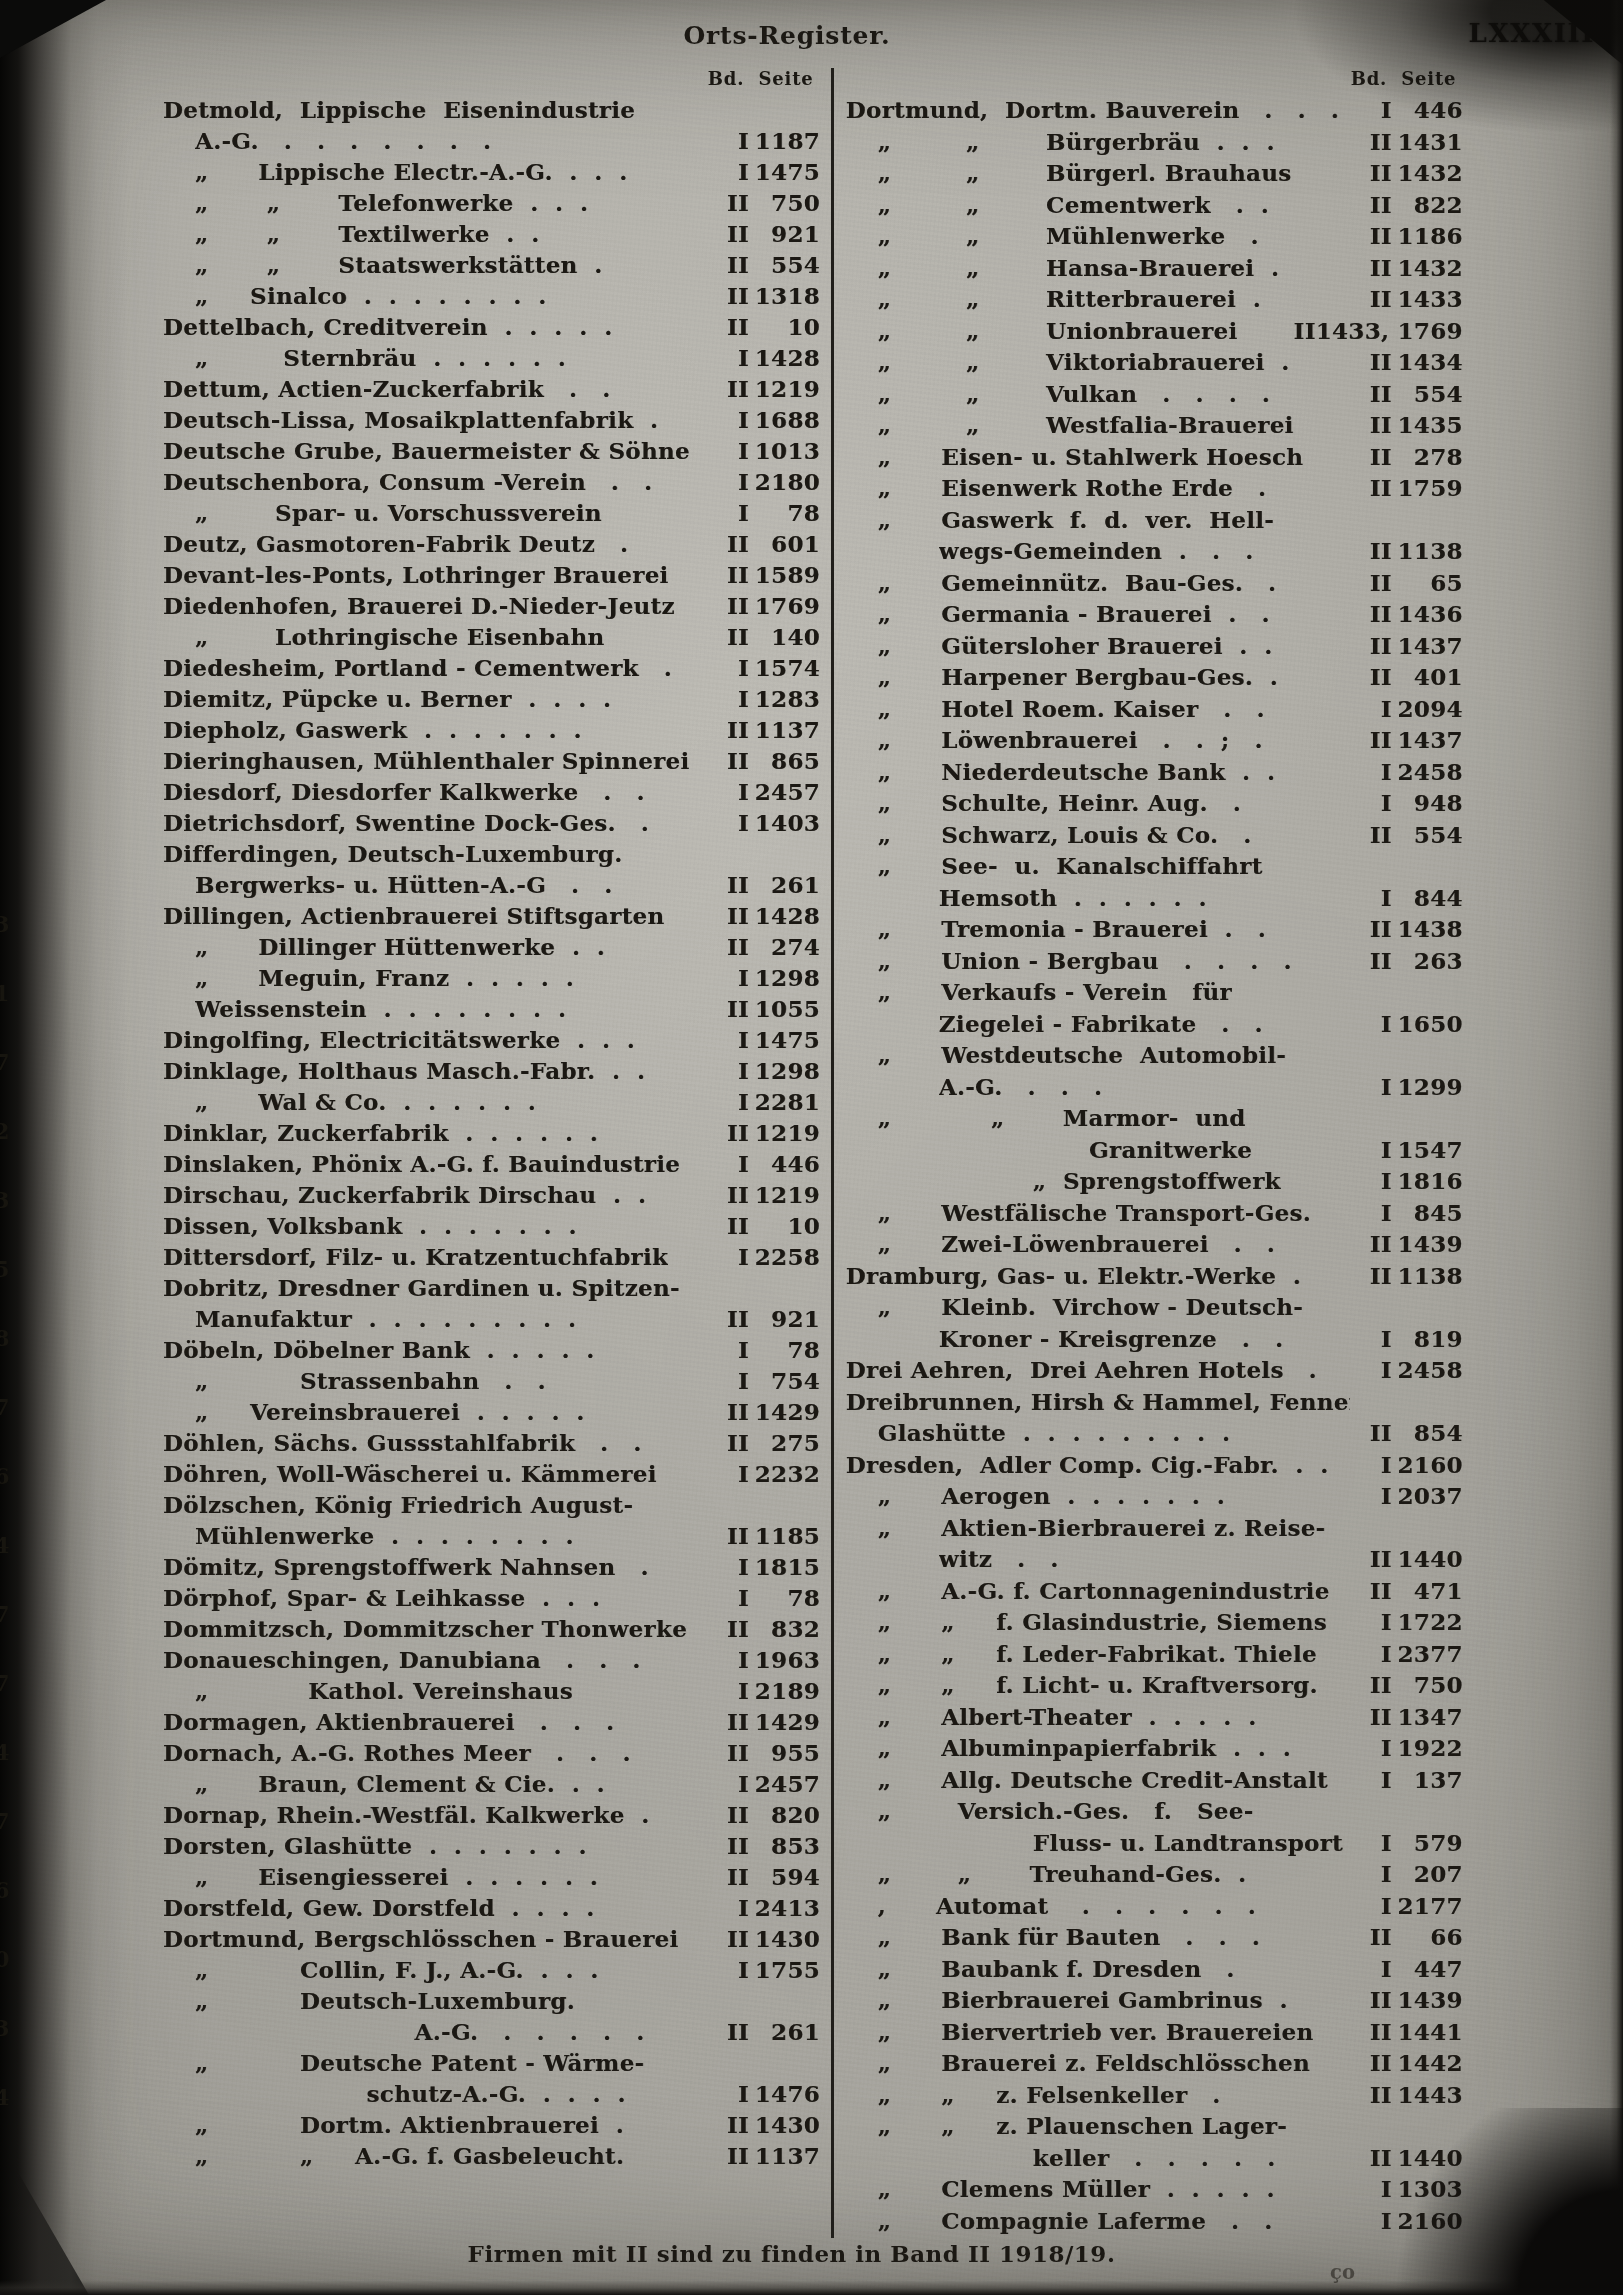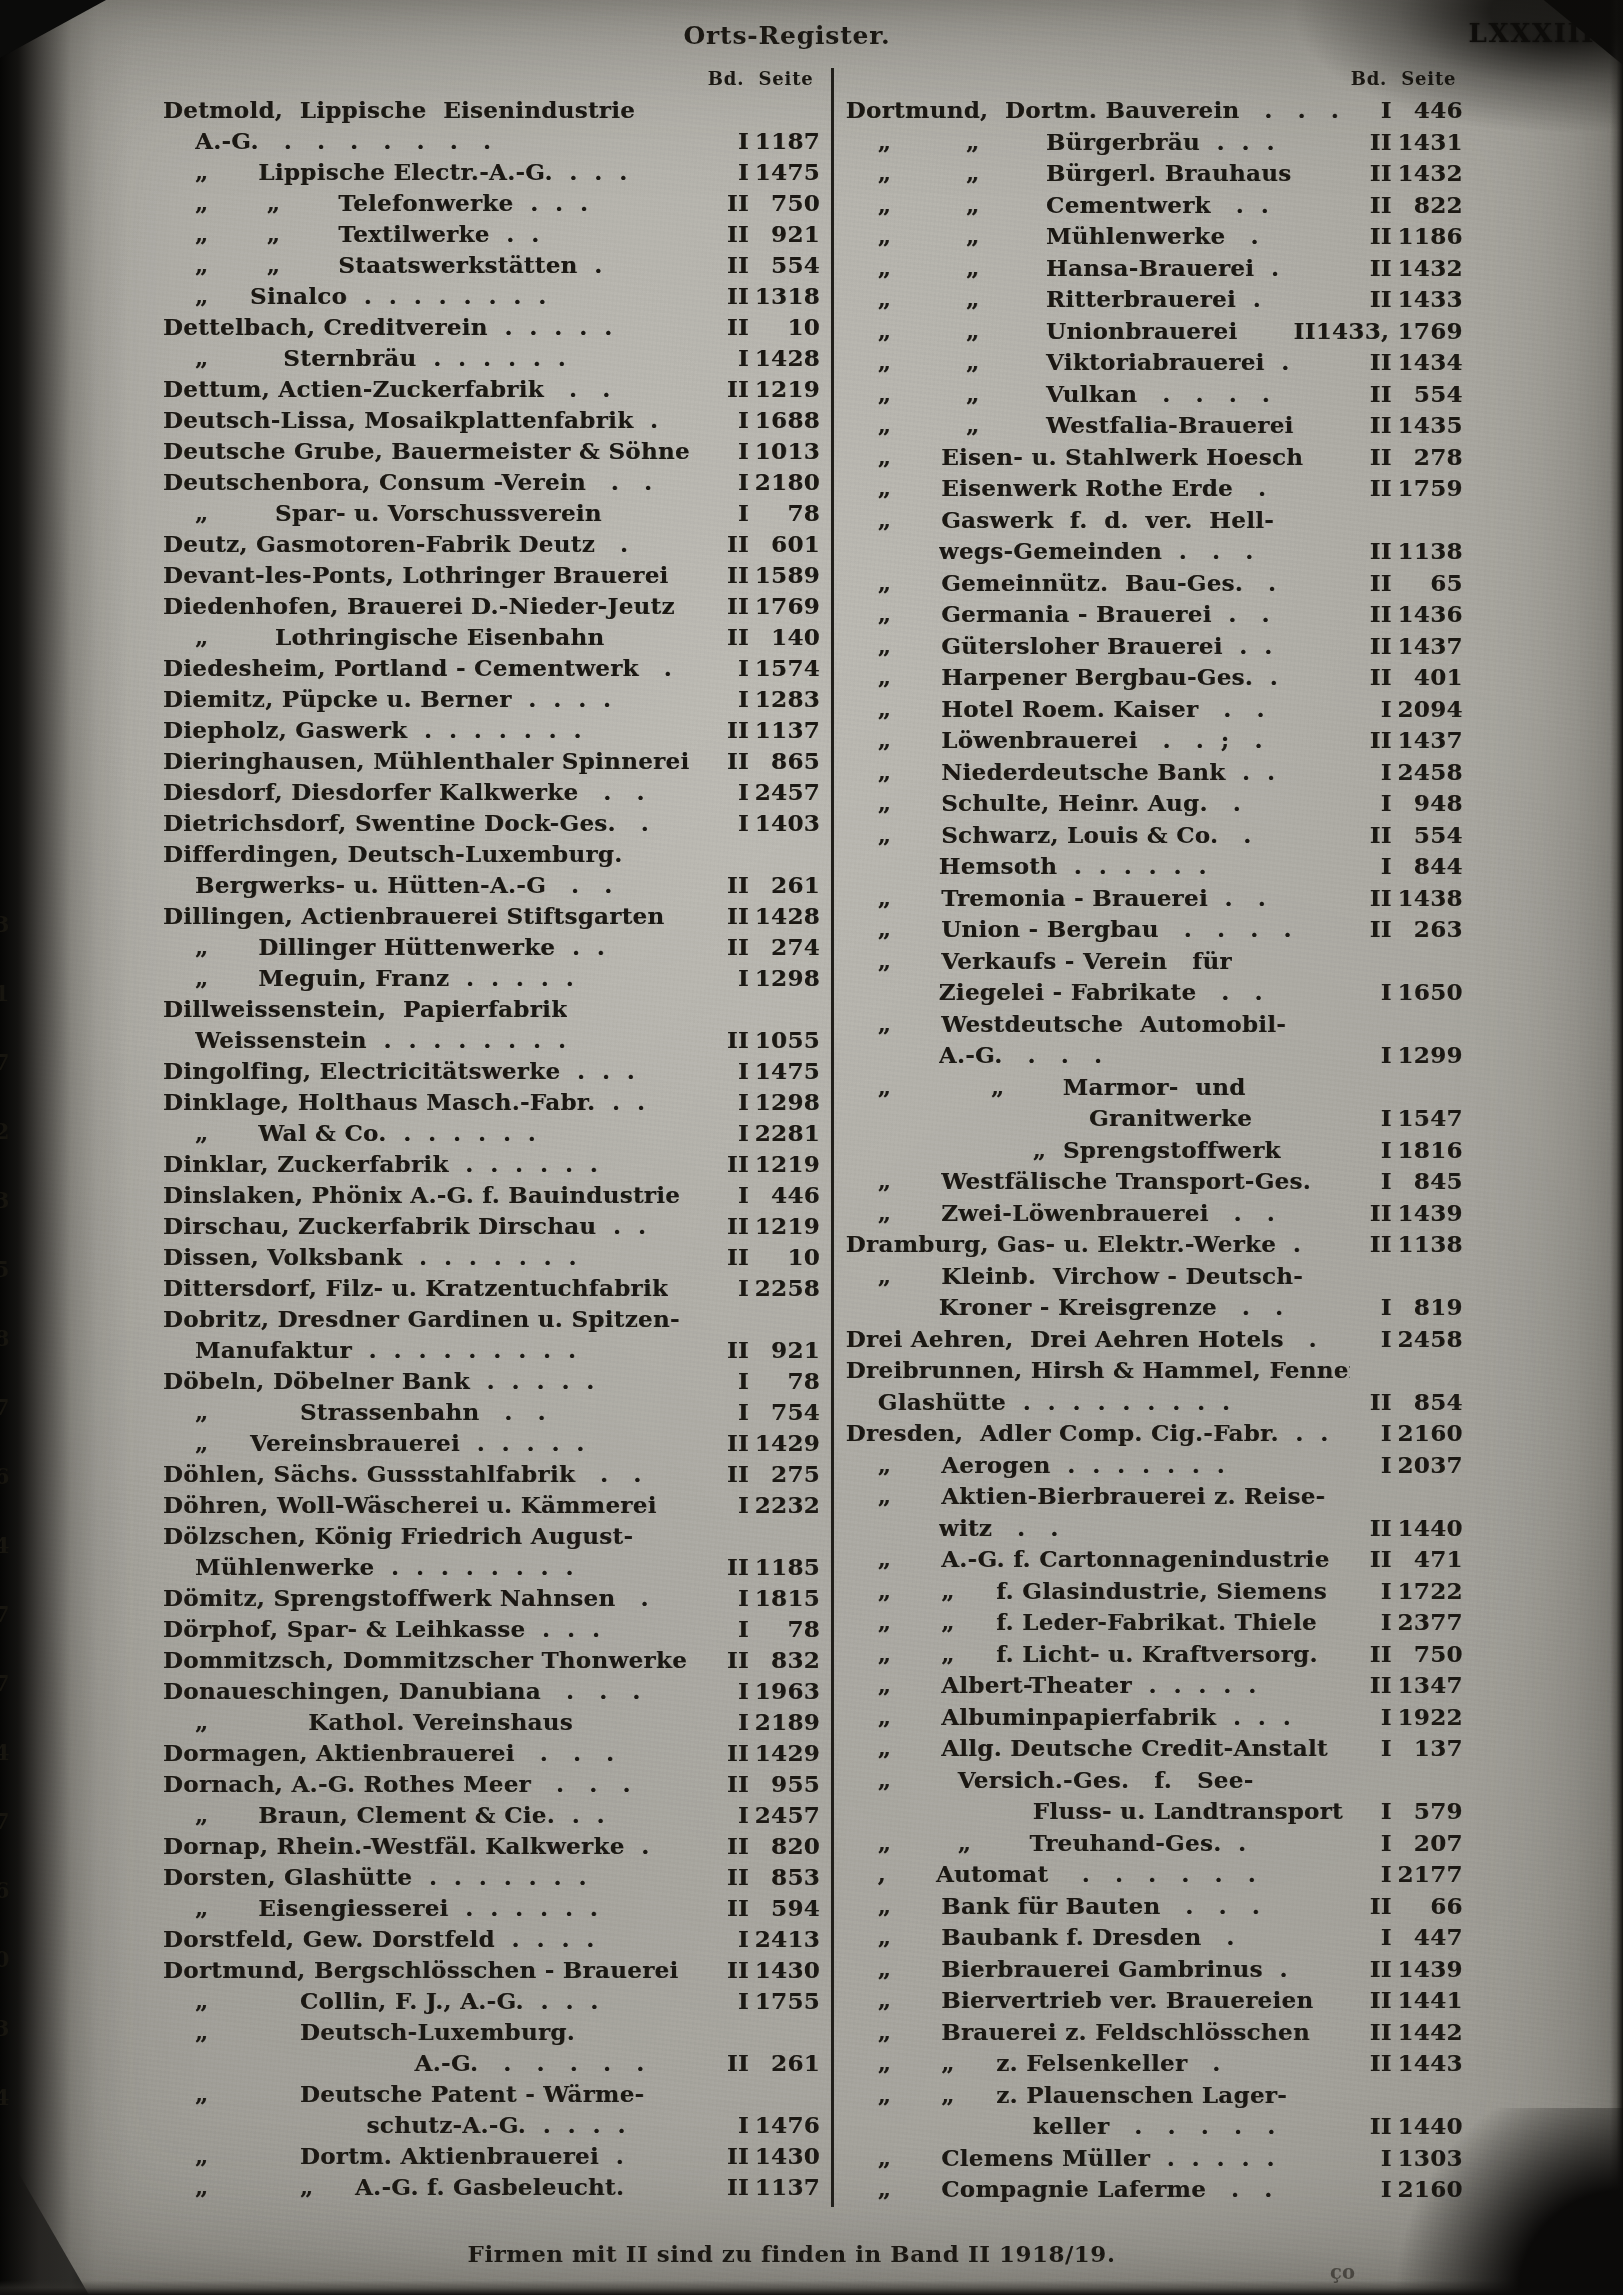--- a/index.html
+++ b/index.html
@@ -185,24 +185,20 @@
             <span class="nums"><span class="bd">II</span><span class="pg">1428</span></span>
           </div>
           <div class="line i1">
             <span class="t">„      Dillinger Hüttenwerke  .  .</span>
             <span class="nums"><span class="bd">II</span><span class="pg">274</span></span>
           </div>
           <div class="line i1">
             <span class="t">„      Meguin, Franz  .  .  .  .  .</span>
             <span class="nums"><span class="bd">I</span><span class="pg">1298</span></span>
           </div>
-          <div class="line i0">
-            <span class="t">Dillweissenstein,  Papierfabrik</span>
-            <span class="nums"><span class="bd"></span><span class="pg"></span></span>
-          </div>
           <div class="line i1">
             <span class="t">Weissenstein  .  .  .  .  .  .  .  .</span>
             <span class="nums"><span class="bd">II</span><span class="pg">1055</span></span>
           </div>
           <div class="line i0">
             <span class="t">Dingolfing, Electricitätswerke  .  .  .</span>
             <span class="nums"><span class="bd">I</span><span class="pg">1475</span></span>
           </div>
           <div class="line i0">
             <span class="t">Dinklage, Holthaus Masch.-Fabr.  .  .</span>
@@ -442,20 +438,24 @@
             <span class="t">„      Niederdeutsche Bank  .  .</span>
             <span class="nums"><span class="bd">I</span><span class="pg">2458</span></span>
           </div>
           <div class="line i1">
             <span class="t">„      Schulte, Heinr. Aug.   .</span>
             <span class="nums"><span class="bd">I</span><span class="pg">948</span></span>
           </div>
           <div class="line i1">
             <span class="t">„      Schwarz, Louis &amp; Co.   .</span>
             <span class="nums"><span class="bd">II</span><span class="pg">554</span></span>
+          </div>
+          <div class="line i1">
+            <span class="t">„      See-  u.  Kanalschiffahrt</span>
+            <span class="nums"><span class="bd"></span><span class="pg"></span></span>
           </div>
           <div class="line i2">
             <span class="t">Hemsoth  .  .  .  .  .  .</span>
             <span class="nums"><span class="bd">I</span><span class="pg">844</span></span>
           </div>
           <div class="line i1">
             <span class="t">„      Tremonia - Brauerei  .   .</span>
             <span class="nums"><span class="bd">II</span><span class="pg">1438</span></span>
           </div>
           <div class="line i1">

